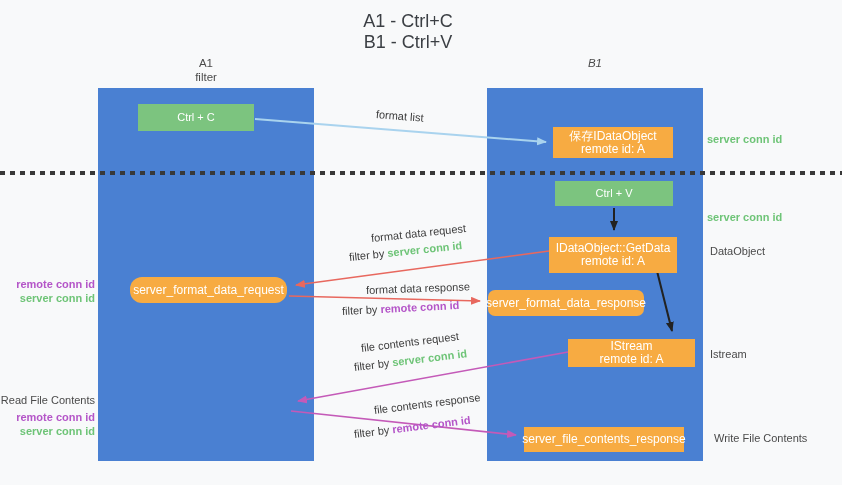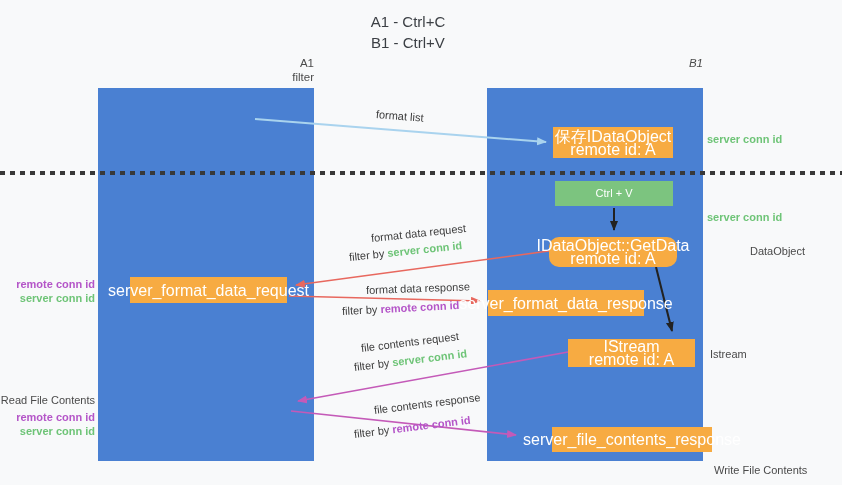--- a/index.html
+++ b/index.html
@@ -1,31 +1,31 @@
 <!DOCTYPE html>
 <html><head>
 <meta charset="utf-8">
 <style>
   html,body{margin:0;padding:0;}
   body{font-family:"Liberation Sans", sans-serif; background:#f7f8f9;}
   .canvas{position:relative; width:842px; height:485px; background:#f8f9fa; overflow:hidden;}
 
   .title{position:absolute; top:11px; left:0; width:816px; text-align:center;
-         font-size:15px; line-height:21px; color:#3b3f44;}
+         font-size:18px; line-height:21px; color:#3b3f44;}
 
-  .col-header{position:absolute; top:56px; width:216px; text-align:right;
+  .col-header{position:absolute; top:56px; width:216px; text-align:center;
               font-size:11.5px; line-height:14px; color:#4b4b4b;}
 
   .lifeline{position:absolute; top:88px; width:216px; height:373px; background:#4a80d2;}
 
   .dotted{position:absolute; left:0; top:171px; width:842px; height:4px;
           background:repeating-linear-gradient(to right,#383838 0 5px,transparent 5px 10px);}
 
   .node{position:absolute; display:flex; flex-direction:column; align-items:center;
-        justify-content:center; color:#ffffff; font-size:16px; line-height:13px;
+        justify-content:center; color:#ffffff; font-size:12px; line-height:13px;
         text-align:center; white-space:nowrap;}
   .node.green{background:#7cc47f; font-size:11px;}
   .node.orange{background:#f7ab42;}
 
   .arrow-label{position:absolute; font-size:11px; color:#3d3d3d; white-space:nowrap;
                transform-origin:left center;}
   .side-label{position:absolute; font-size:11px; color:#4a4a4a; white-space:nowrap;}
   .side-label.right-align{right:747px; text-align:right;}
   .green-text{color:#6ec477; font-weight:bold;}
   .purple-text{color:#b455c8; font-weight:bold;}
@@ -72,50 +72,53 @@
     </defs>
     <line x1="255" y1="119" x2="546" y2="142" stroke="#a9d3ee" stroke-width="2" marker-end="url(#m-blue)"></line>
     <line x1="614" y1="208" x2="614" y2="230" stroke="#222222" stroke-width="2" marker-end="url(#m-black)"></line>
     <line x1="549" y1="251" x2="296" y2="285" stroke="#e8685e" stroke-width="1.6" marker-end="url(#m-red)"></line>
     <line x1="289" y1="296" x2="480" y2="301" stroke="#e8685e" stroke-width="1.6" marker-end="url(#m-red)"></line>
     <line x1="656" y1="267" x2="672" y2="331" stroke="#222222" stroke-width="2" marker-end="url(#m-black)"></line>
     <line x1="568" y1="352" x2="298" y2="401" stroke="#c45ab8" stroke-width="1.6" marker-end="url(#m-magenta)"></line>
     <line x1="291" y1="411" x2="516" y2="435" stroke="#c45ab8" stroke-width="1.6" marker-end="url(#m-magenta)"></line>
   </svg>
 
+  <div class="node green" style="left:138px; top:104px; width:116px; height:27px;">
+    <div>Ctrl + C</div>
+  </div>
 
   <div class="node orange" style="left:553px; top:127px; width:120px; height:31px;">
     <div>保存IDataObject</div>
     <div>remote id: A</div>
   </div>
 
   <div class="node green" style="left:555px; top:181px; width:118px; height:25px;justify-content:center;">
     <div>Ctrl + V</div>
   </div>
 
-  <div class="node orange" style="left:549px; top:237px; width:128px; height:30px;border-radius:10px;">
+  <div class="node orange" style="left:549px; top:237px; width:128px; height:36px;">
     <div>IDataObject::GetData</div>
     <div>remote id: A</div>
   </div>
 
-  <div class="node orange" style="left:130px; top:277px; width:157px; height:26px;">
+  <div class="node orange" style="left:130px; top:277px; width:157px; height:26px;border-radius:12px;">
     <div>server_format_data_request</div>
   </div>
 
-  <div class="node orange" style="left:488px; top:290px; width:156px; height:26px;">
+  <div class="node orange" style="left:488px; top:290px; width:156px; height:26px;border-radius:7px;">
     <div>server_format_data_response</div>
   </div>
 
   <div class="node orange" style="left:568px; top:339px; width:127px; height:28px;">
     <div>IStream</div>
     <div>remote id: A</div>
   </div>
 
 
-  <div class="node orange" style="left:552px; top:427px; width:160px; height:25px;text-align:right;">
+  <div class="node orange" style="left:524px; top:427px; width:160px; height:25px;text-align:right;">
     <div>server_file_contents_response</div>
   </div>
 
   <div class="arrow-label" style="left:376px; top:108px; transform:rotate(4.5deg);">format list</div>
 
   <div class="arrow-label" style="left:371px; top:232px; transform:rotate(-6deg);">format data request</div>
   <div class="arrow-label" style="left:349px; top:251px; transform:rotate(-6deg);">
     <span>filter by </span><span class="green-text">server conn id</span>
   </div>
 
@@ -129,23 +132,23 @@
     <span>filter by </span><span class="green-text">server conn id</span>
   </div>
 
   <div class="arrow-label" style="left:374px; top:404px; transform:rotate(-7deg);">file contents response</div>
   <div class="arrow-label" style="left:354px; top:428px; transform:rotate(-7deg);">
     <span>filter by </span><span class="purple-text">remote conn id</span>
   </div>
 
   <div class="side-label green-text" style="left:707px; top:133px;">server conn id</div>
   <div class="side-label green-text" style="left:707px; top:211px;">server conn id</div>
-  <div class="side-label" style="left:710px; top:245px;margin-left:40px;">DataObject</div>
+  <div class="side-label" style="left:710px; top:245px;">DataObject</div>
   <div class="side-label" style="left:710px; top:348px;">Istream</div>
-  <div class="side-label" style="left:714px; top:432px;margin-top:32px;">Write File Contents</div>
+  <div class="side-label" style="left:714px; top:432px;">Write File Contents</div>
 
   <div class="side-label purple-text right-align" style="top:278px;">remote conn id</div>
   <div class="side-label green-text right-align" style="top:292px;">server conn id</div>
   <div class="side-label right-align" style="top:394px;text-align:center;">Read File Contents</div>
   <div class="side-label purple-text right-align" style="top:411px;">remote conn id</div>
   <div class="side-label green-text right-align" style="top:425px;">server conn id</div>
 
 </div>
 
 </body></html>

